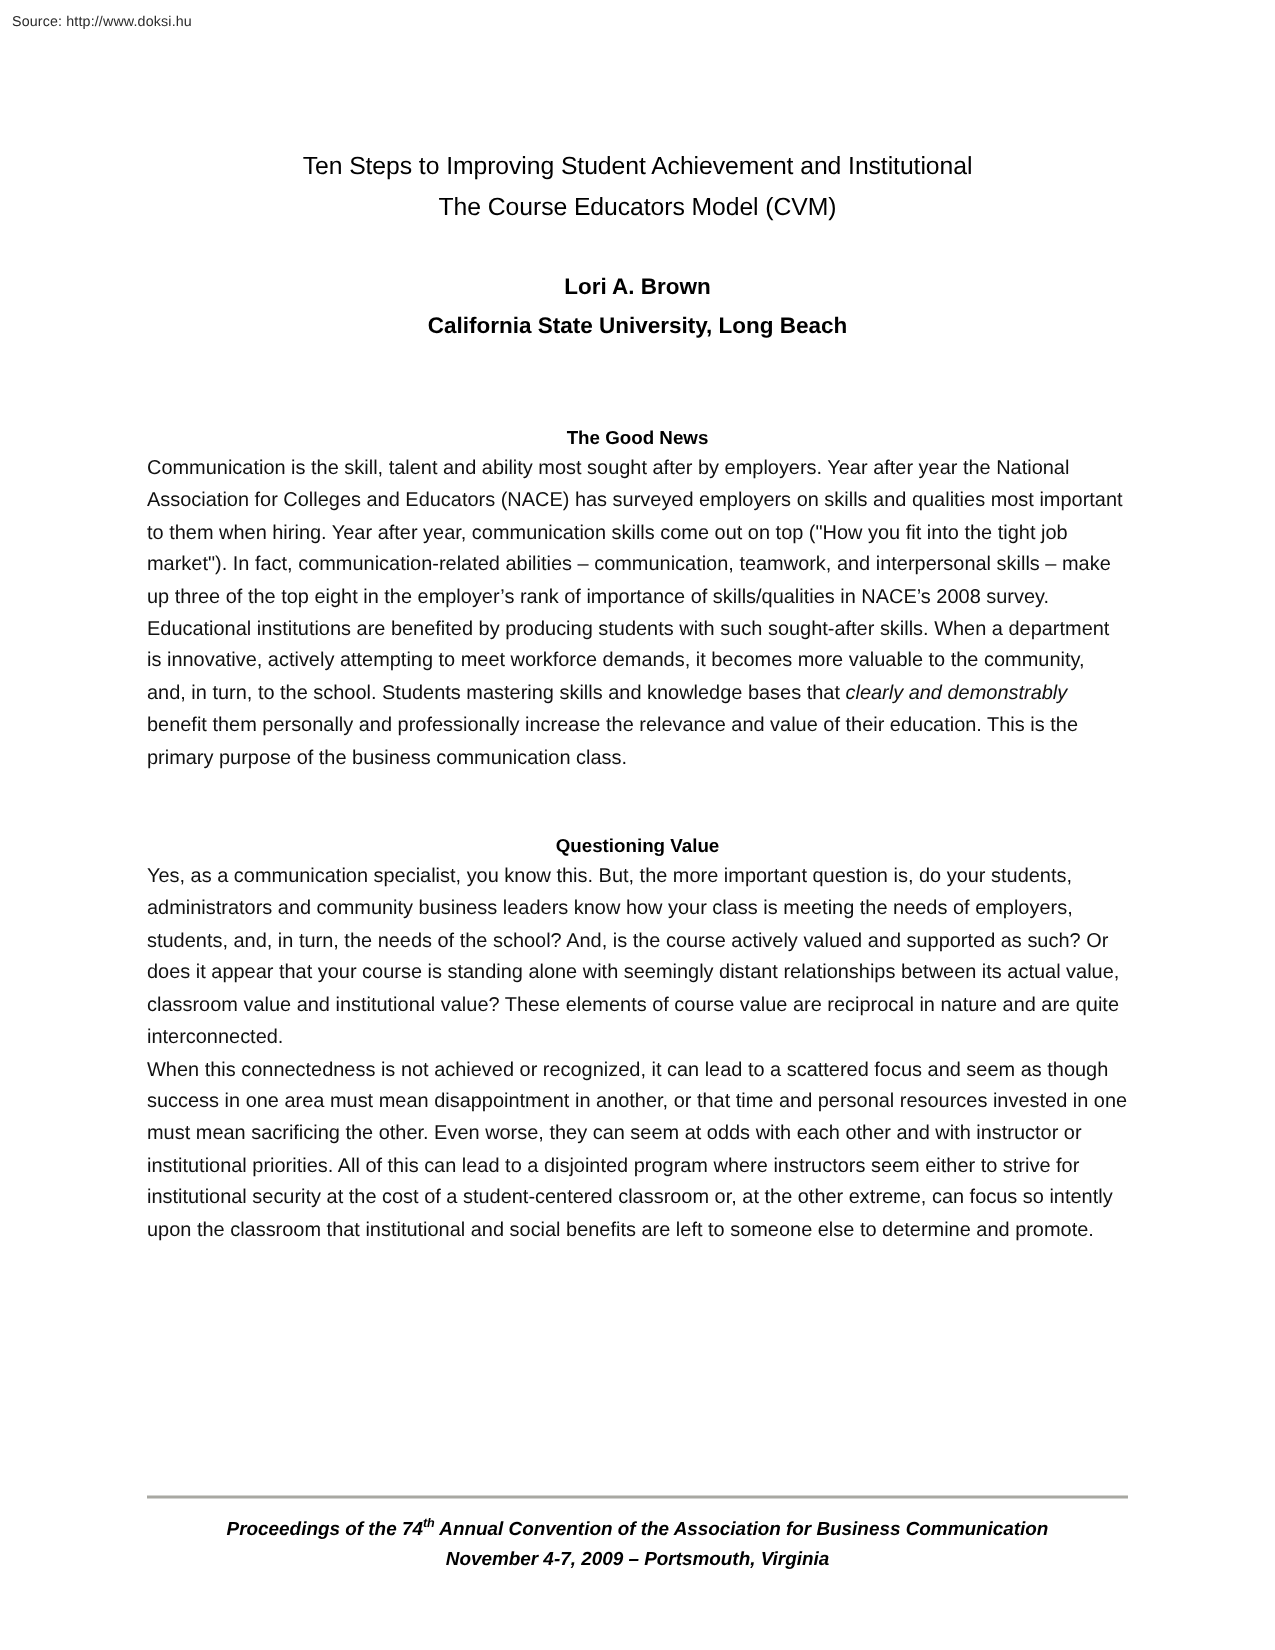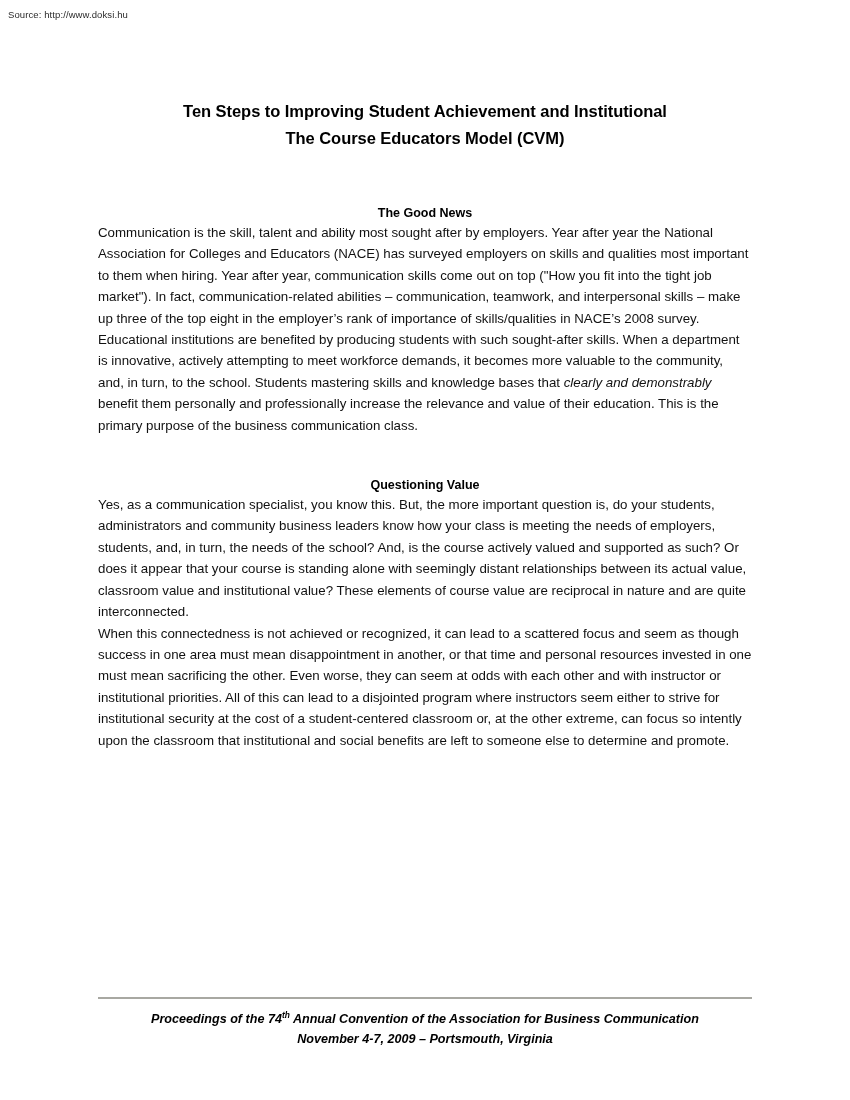--- a/index.html
+++ b/index.html
@@ -40,21 +40,21 @@
     position: absolute;
     left: 98px;
     top: 0;
     width: 654px;
   }
 
   .title-block {
     margin-top: 98px;
     text-align: center;
     font-size: 16.5px;
-    font-weight: bold;
+    font-weight: normal;
     line-height: 27px;
     letter-spacing: -0.05px;
   }
   .title-line { display: block; }
 
   .author-block {
     margin-top: 27px;
     text-align: center;
     font-size: 15px;
     font-weight: bold;
@@ -119,20 +119,24 @@
 
   <div class="source-header">Source: http://www.doksi.hu</div>
 
   <div class="content">
 
     <div class="title-block">
       <span class="title-line">Ten Steps to Improving Student Achievement and Institutional</span>
       <span class="title-line">The Course Educators Model (CVM)</span>
     </div>
 
+    <div class="author-block">
+      <span class="author-line">Lori A. Brown</span>
+      <span class="author-line">California State University, Long Beach</span>
+    </div>
 
     <div class="section-heading heading-good-news">The Good News</div>
 
     <p class="body-par par-gap-lg"><span>Communication is the skill, talent and ability most sought after by employers. Year after year the National Association for Colleges and Educators (NACE) has surveyed employers on skills and qualities most important to them when hiring. Year after year, communication skills come out on top ("How you fit into the tight job market"). In fact, communication-related abilities – communication, teamwork, and interpersonal skills – make up three of the top eight in the employer’s rank of importance of skills/qualities in NACE’s 2008 survey.</span></p>
 
     <p class="body-par par-gap-md"><span>Educational institutions are benefited by producing students with such sought-after skills. When a department is innovative, actively attempting to meet workforce demands, it becomes more valuable to the community, and, in turn, to the school. Students mastering skills and knowledge bases that </span><span class="it">clearly and demonstrably</span><span> benefit them personally and professionally increase the relevance and value of their education. This is the primary purpose of the business communication class.</span></p>
 
     <div class="section-heading heading-questioning">Questioning Value</div>
 
     <p class="body-par par-gap-lg"><span>Yes, as a communication specialist, you know this. But, the more important question is, do your students, administrators and community business leaders know how your class is meeting the needs of employers, students, and, in turn, the needs of the school? And, is the course actively valued and supported as such? Or does it appear that your course is standing alone with seemingly distant relationships between its actual value, classroom value and institutional value? These elements of course value are reciprocal in nature and are quite interconnected.</span></p>

